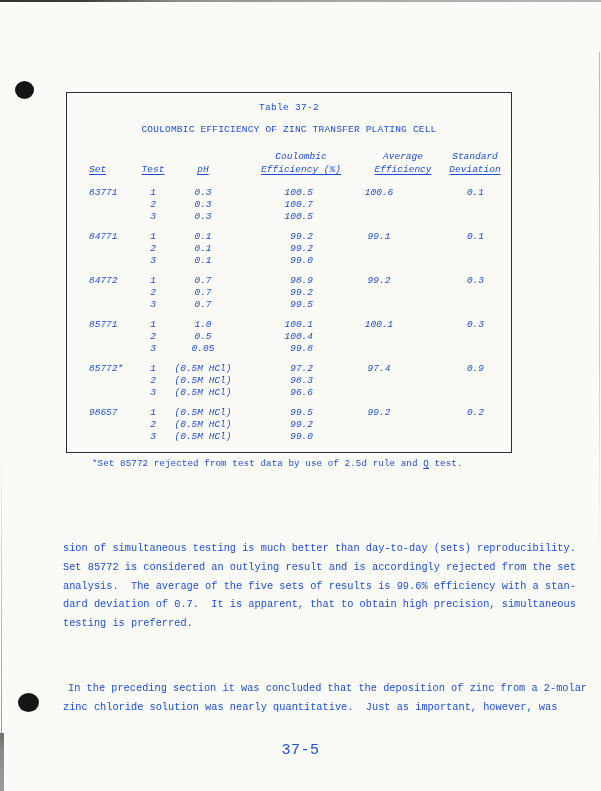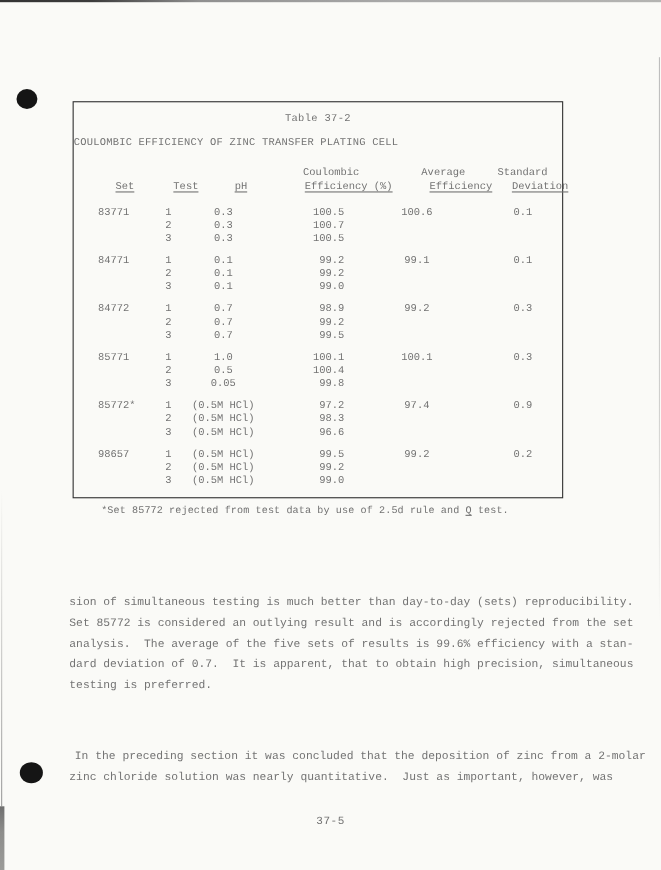--- a/index.html
+++ b/index.html
@@ -6,21 +6,21 @@
   body{
     width:601px;height:791px;
     background:#e8e8e6;
     font-family:"Liberation Mono","DejaVu Sans Mono",monospace;
   }
   .page{
     position:relative;
     width:601px;height:791px;
     background:#fafaf7;
     overflow:hidden;
-    color:#737373;
+    color:#1d4ed8;
   }
   
   .top-scan-line{
     position:absolute;top:0;left:0;width:100%;height:2px;
     background:linear-gradient(to right,#333 0%,#3c3c3c 14%,#8f8f8f 30%,#a9a9a9 60%,#b4b4b2 100%);
   }
   .right-scan-line{
     position:absolute;right:1px;top:52px;width:1px;height:515px;
     background:linear-gradient(to bottom,#bdbdbd 0%,#cfcfcd 60%,rgba(250,250,247,0) 100%);
   }
@@ -39,29 +39,30 @@
   .hole-punch.hp2{left:18px;top:693px;width:21px;height:19px;}
 
   
   .table-box{
     position:absolute;left:66px;top:92px;width:446px;height:361px;
     border:1.5px solid #2f2f2f;
     box-sizing:border-box;
     font-size:9.5px;
   }
   .t-title{position:absolute;top:9px;left:0;width:100%;text-align:center;letter-spacing:.3px;}
-  .t-subtitle{position:absolute;top:31px;left:0;width:100%;text-align:left;letter-spacing:.2px;}
+  .t-subtitle{position:absolute;top:31px;left:0;width:100%;text-align:center;letter-spacing:.2px;}
   .thead-row1{position:absolute;top:58px;left:0;right:0;}
-  .thead-row2{position:absolute;top:71px;left:16px;right:0;}
+  .thead-row2{position:absolute;top:71px;left:0;right:0;}
   .tbody-rows{position:absolute;top:94px;left:0;right:0;}
   .trow{
     display:grid;
     grid-template-columns:68px 36px 64px 106px 98px 72px;
     height:12px;line-height:12px;
     white-space:nowrap;
+    font-style:italic;
   }
   .c{overflow:visible;}
   .c.set{padding-left:22px;text-align:left;}
   .c.test{text-align:center;}
   .c.ph{text-align:center;}
   .c.ce{text-align:right;padding-right:28px;}
   .c.avg{text-align:center;padding-right:22px;}
   .c.sd{text-align:right;padding-right:27px;}
   .hc.ce,.hc.avg{text-align:center;padding:0 0 0 26px;}
   .hc.sd{text-align:center;padding:0;}
@@ -78,21 +79,21 @@
   
   .bodytext{position:absolute;left:63px;width:490px;font-size:10.3px;}
   .para1{top:539px;line-height:18.8px;}
   .heading{top:637px;line-height:17px;}
   .para2{top:679px;line-height:19px;}
   .para2 .line:first-child{padding-left:5px;}
   .line{white-space:pre;}
   .heading .line{text-decoration:underline;text-underline-offset:2.5px;}
   .page-number{
     position:absolute;top:742px;left:0;width:100%;
-    text-align:center;font-size:10px;letter-spacing:.5px;
+    text-align:center;font-size:15px;letter-spacing:.5px;
   }
 </style>
 </head>
 <body>
 
 <div class="page">
 
   <div class="top-scan-line"></div>
   <div class="right-scan-line"></div>
   <div class="left-scan-line"></div>

